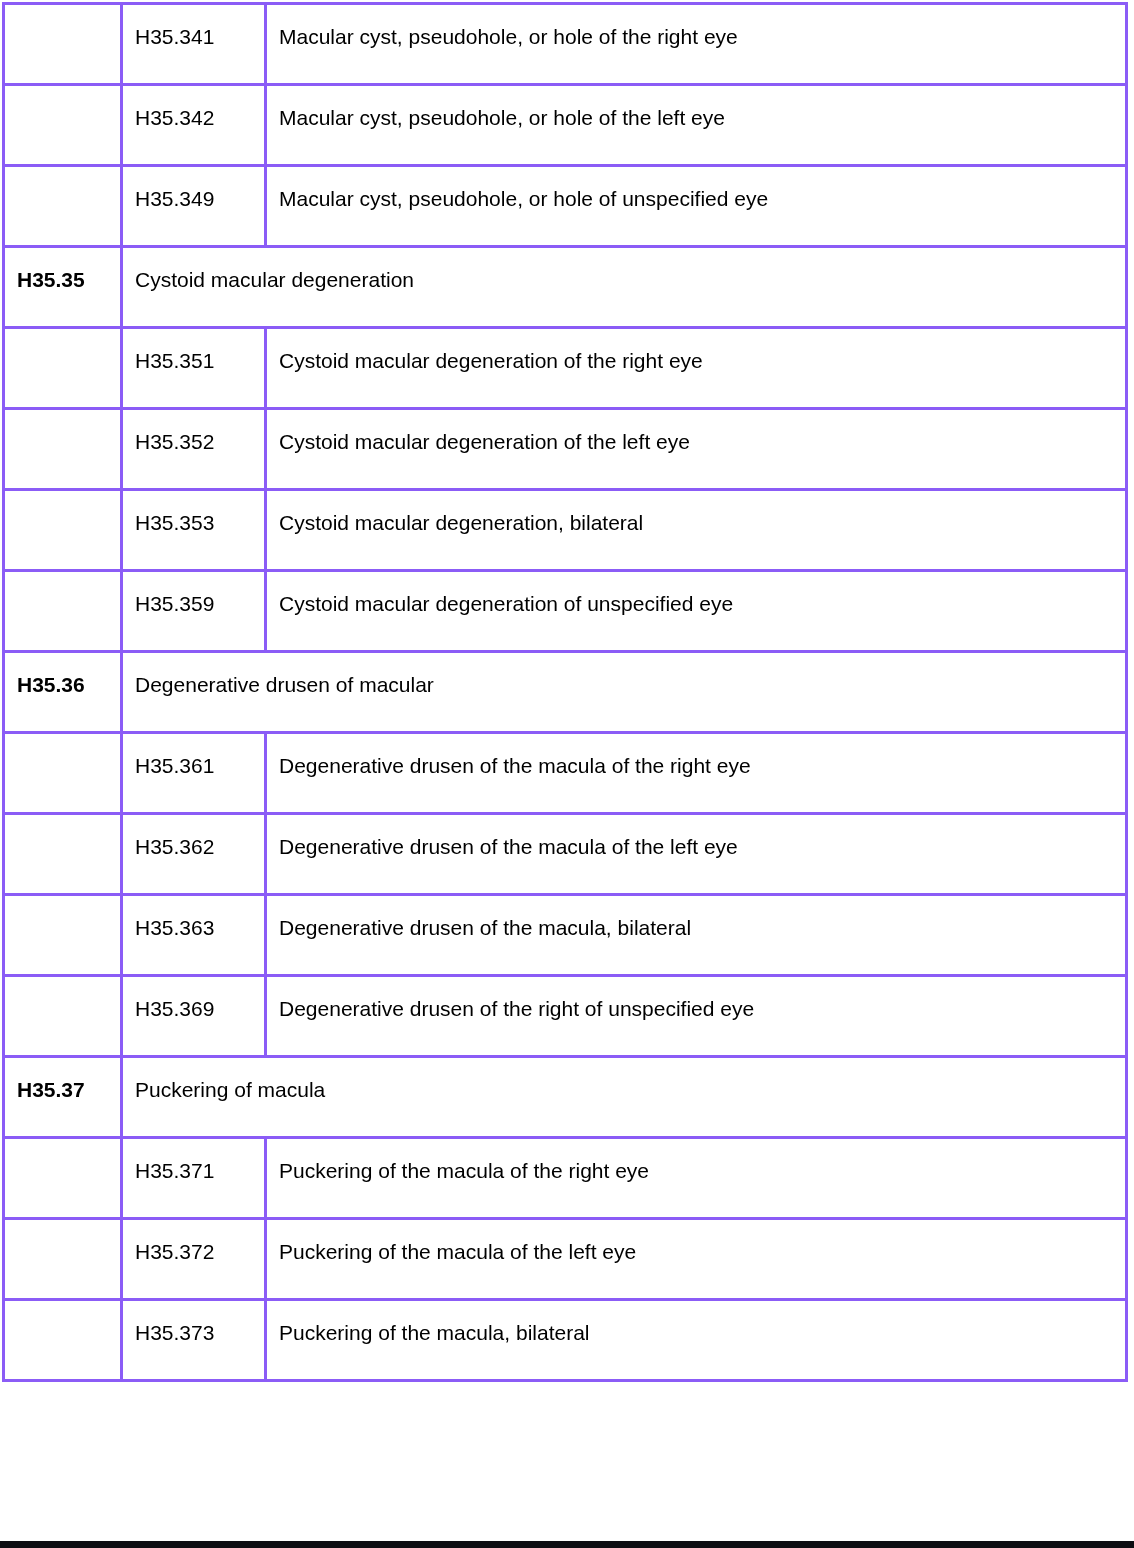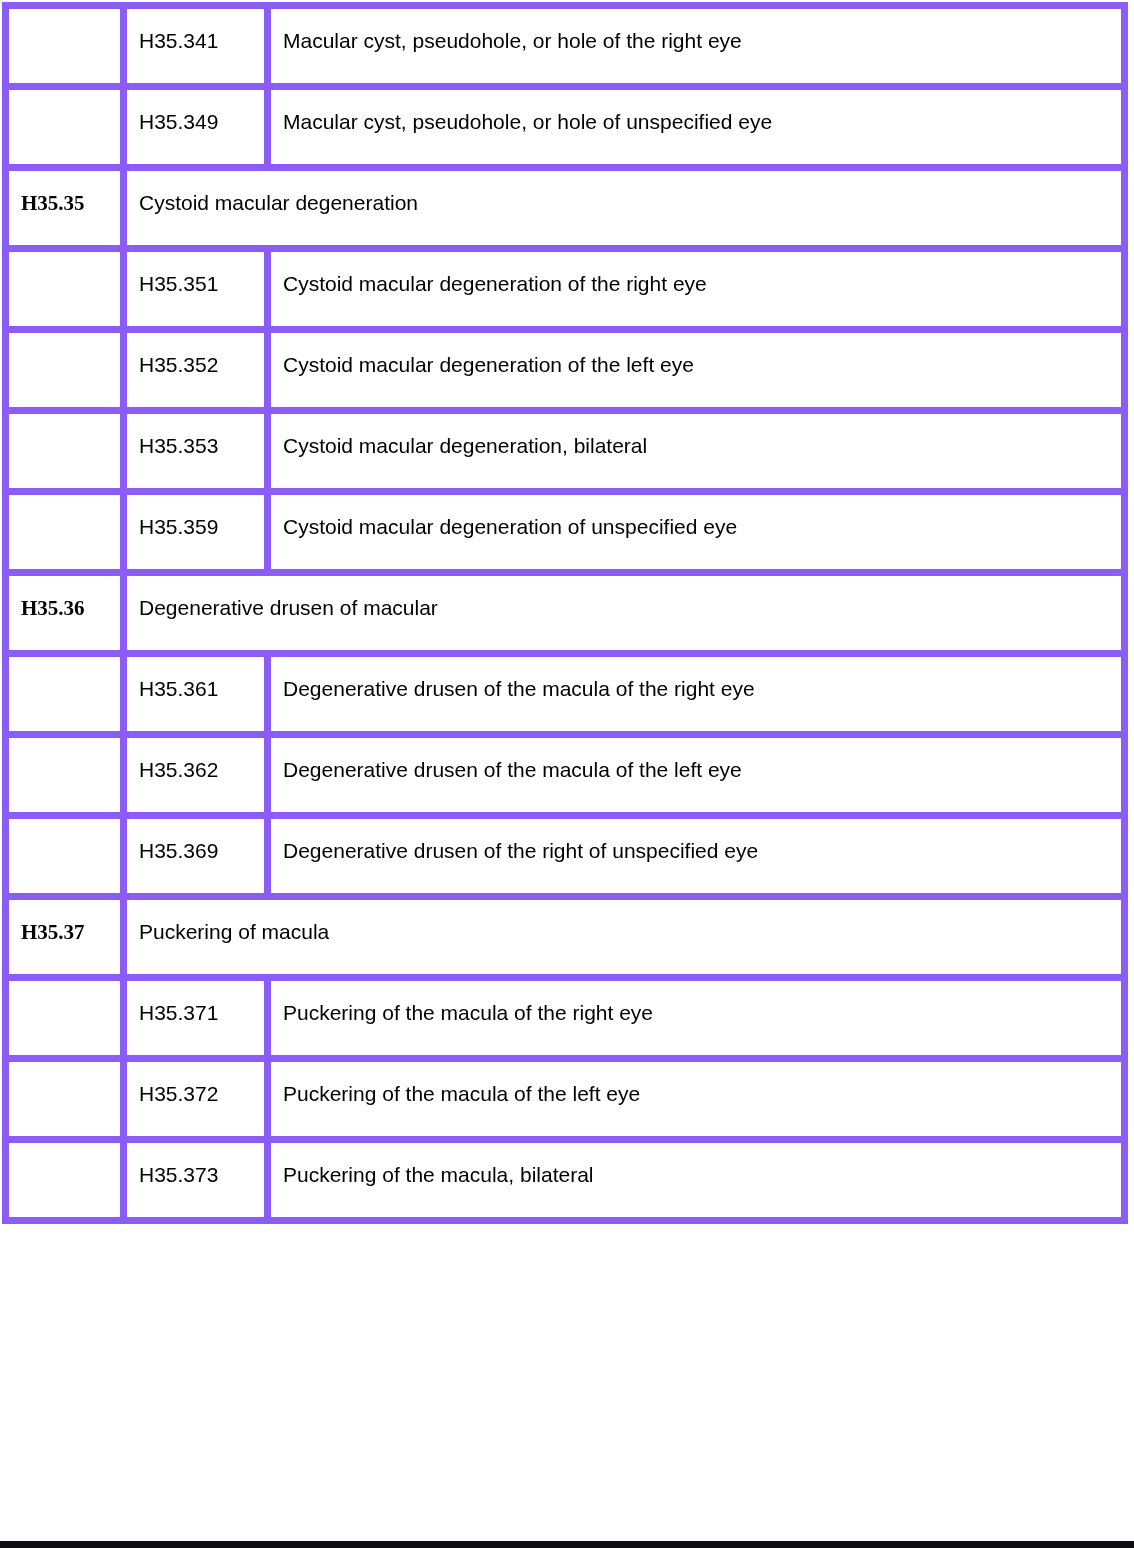--- a/index.html
+++ b/index.html
@@ -15,35 +15,34 @@
     color: #000000;
     overflow: hidden;
   }
   table.code-table {
     border-collapse: collapse;
     table-layout: fixed;
     width: 1126px;
     margin: 2px 0 0 2px;
   }
   table.code-table td {
-    border: 7px solid #8b5cf6;
+    border: 3px solid #8b5cf6;
     vertical-align: top;
     box-sizing: border-box;
     height: 81px;
     font-size: 21px;
     line-height: 26px;
     padding: 19px 10px 0 12px;
     background: #ffffff;
     overflow: hidden;
     white-space: nowrap;
   }
   td.c1 {
     padding-left: 16px;
     font-weight: bold;
-    font-family: Liberation Serif, serif;
   }
   td.c2 {
     padding-left: 11px;
   }
   td.title-cell {
     font-weight: normal;
     padding-left: 11px;
   }
   .bottom-bar {
     position: absolute;
@@ -60,20 +59,25 @@
   <colgroup>
     <col style="width:118px">
     <col style="width:144px">
     <col>
   </colgroup>
   <tbody>
       <tr>
         <td class="c1"></td>
         <td class="c2">H35.341</td>
         <td class="c3">Macular cyst, pseudohole, or hole of the right eye</td>
+      </tr>
+      <tr>
+        <td class="c1"></td>
+        <td class="c2">H35.342</td>
+        <td class="c3">Macular cyst, pseudohole, or hole of the left eye</td>
       </tr>
       <tr>
         <td class="c1"></td>
         <td class="c2">H35.349</td>
         <td class="c3">Macular cyst, pseudohole, or hole of unspecified eye</td>
       </tr>
       <tr>
         <td class="c1">H35.35</td>
         <td class="title-cell" colspan="2">Cystoid macular degeneration</td>
       </tr>
@@ -106,20 +110,25 @@
         <td class="c2">H35.361</td>
         <td class="c3">Degenerative drusen of the macula of the right eye</td>
       </tr>
       <tr>
         <td class="c1"></td>
         <td class="c2">H35.362</td>
         <td class="c3">Degenerative drusen of the macula of the left eye</td>
       </tr>
       <tr>
         <td class="c1"></td>
+        <td class="c2">H35.363</td>
+        <td class="c3">Degenerative drusen of the macula, bilateral</td>
+      </tr>
+      <tr>
+        <td class="c1"></td>
         <td class="c2">H35.369</td>
         <td class="c3">Degenerative drusen of the right of unspecified eye</td>
       </tr>
       <tr>
         <td class="c1">H35.37</td>
         <td class="title-cell" colspan="2">Puckering of macula</td>
       </tr>
       <tr>
         <td class="c1"></td>
         <td class="c2">H35.371</td>

